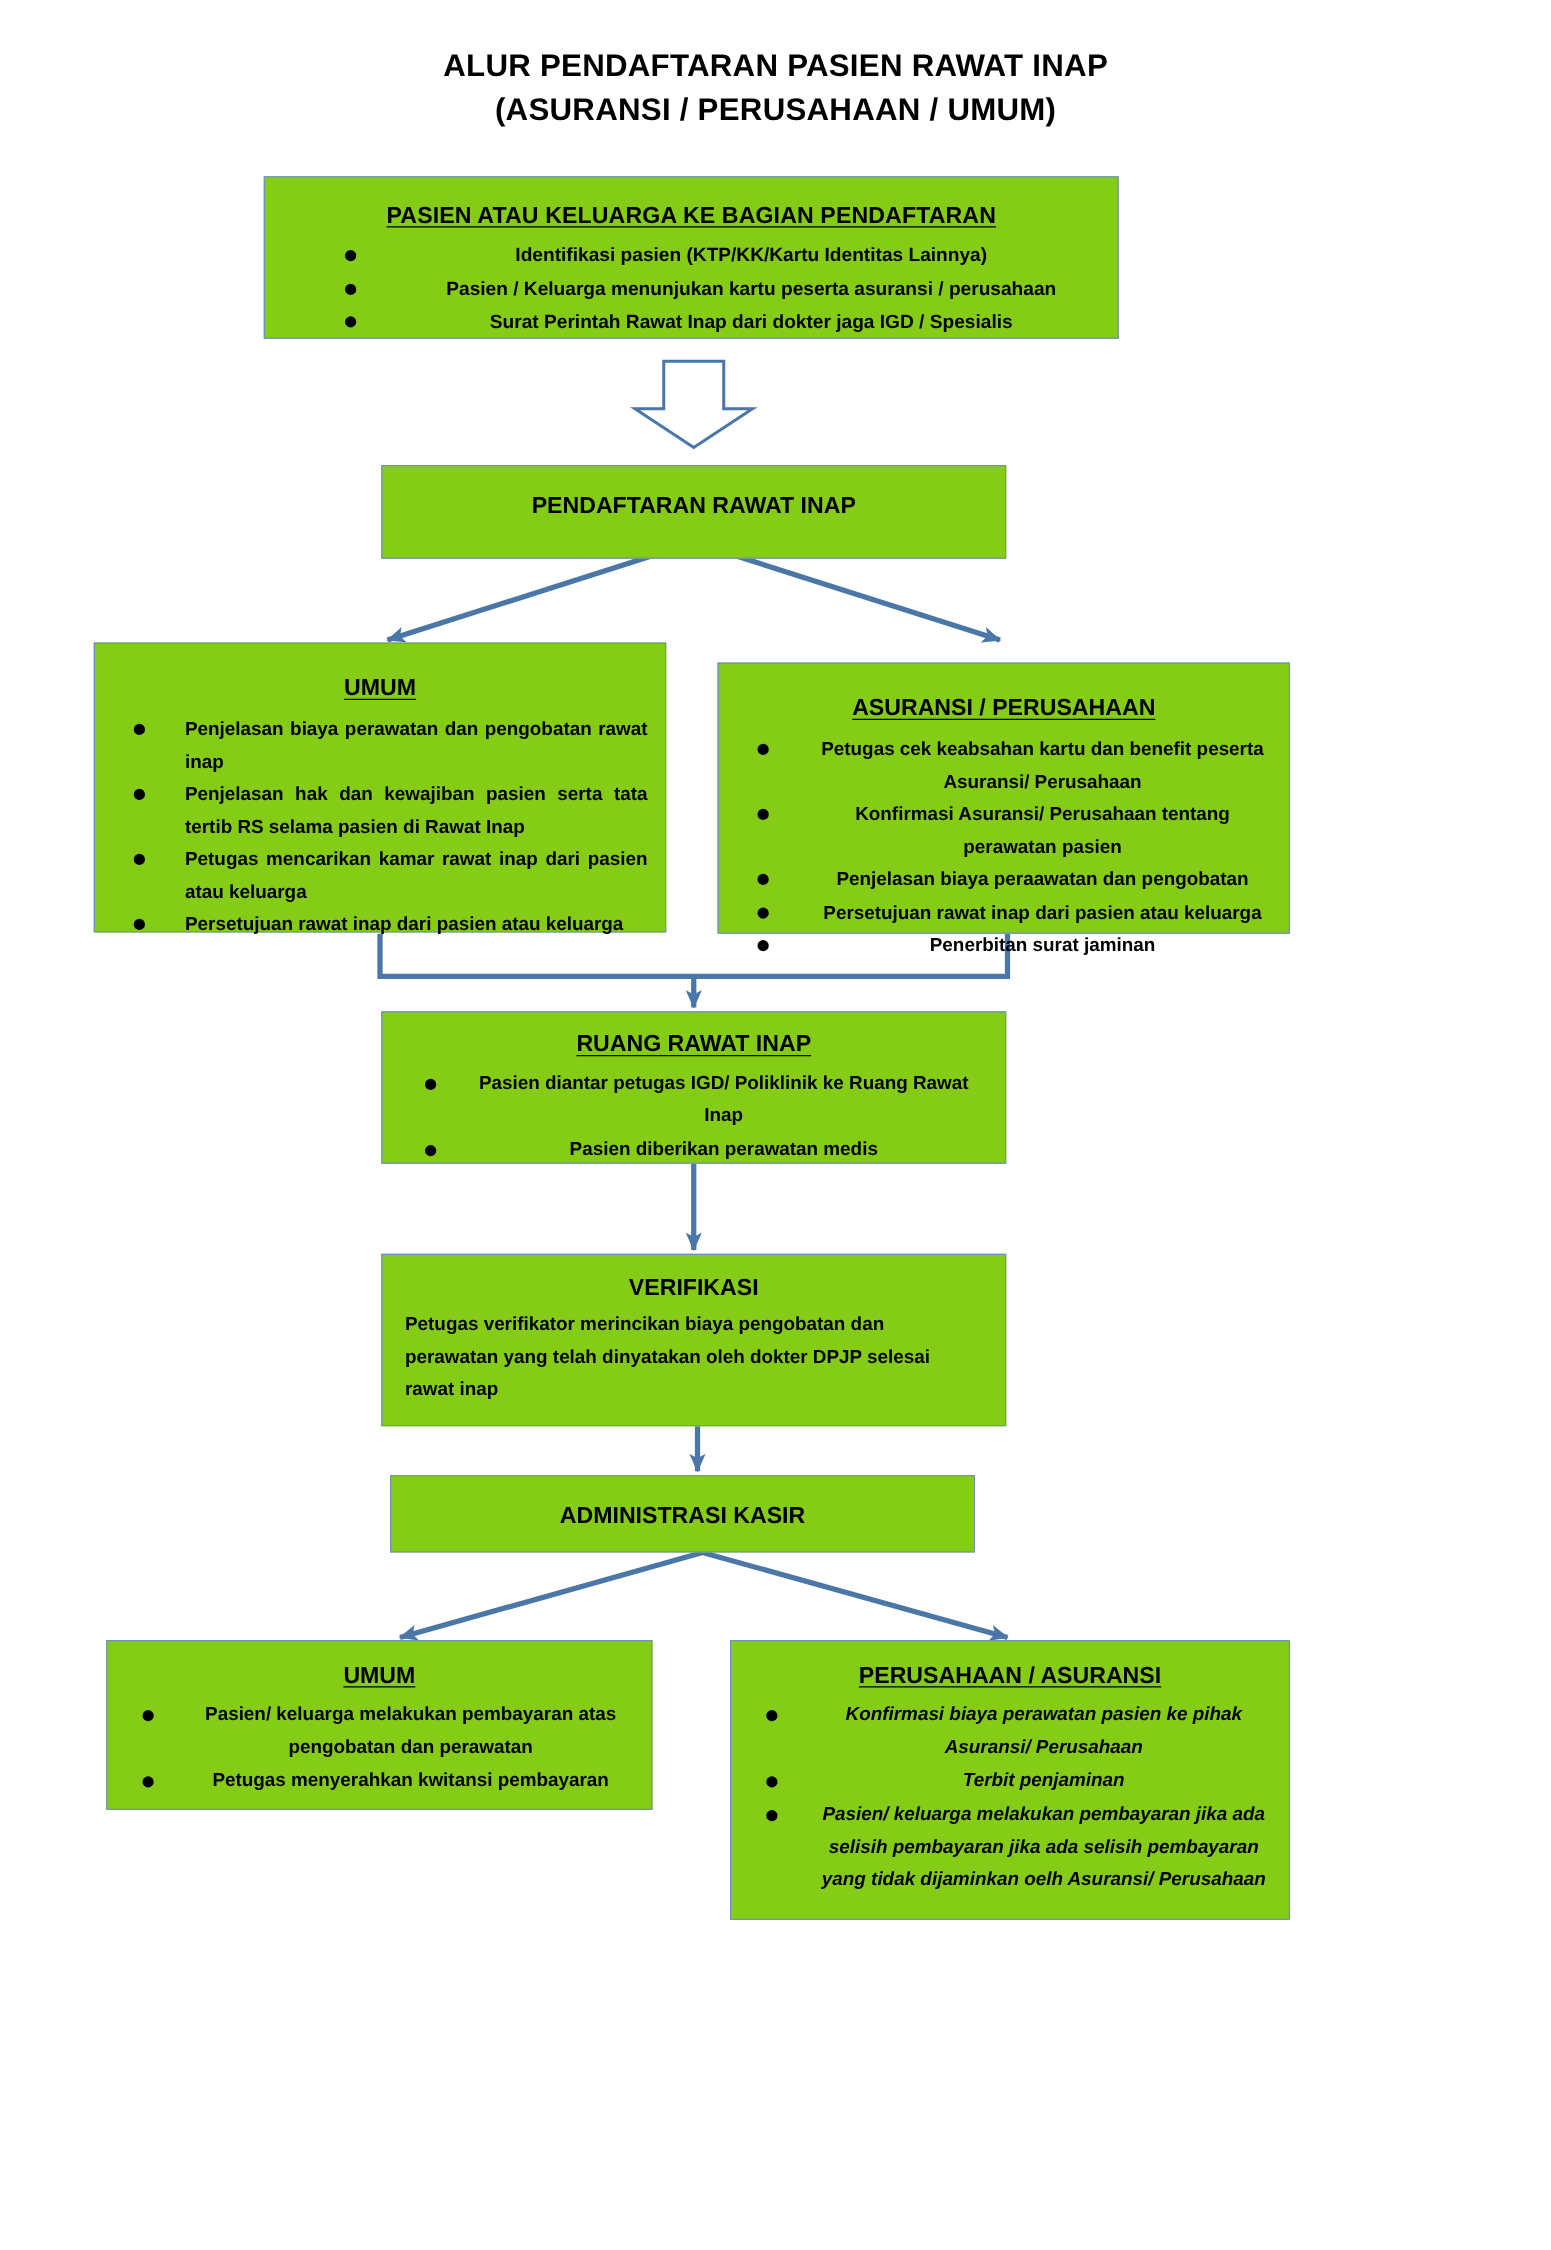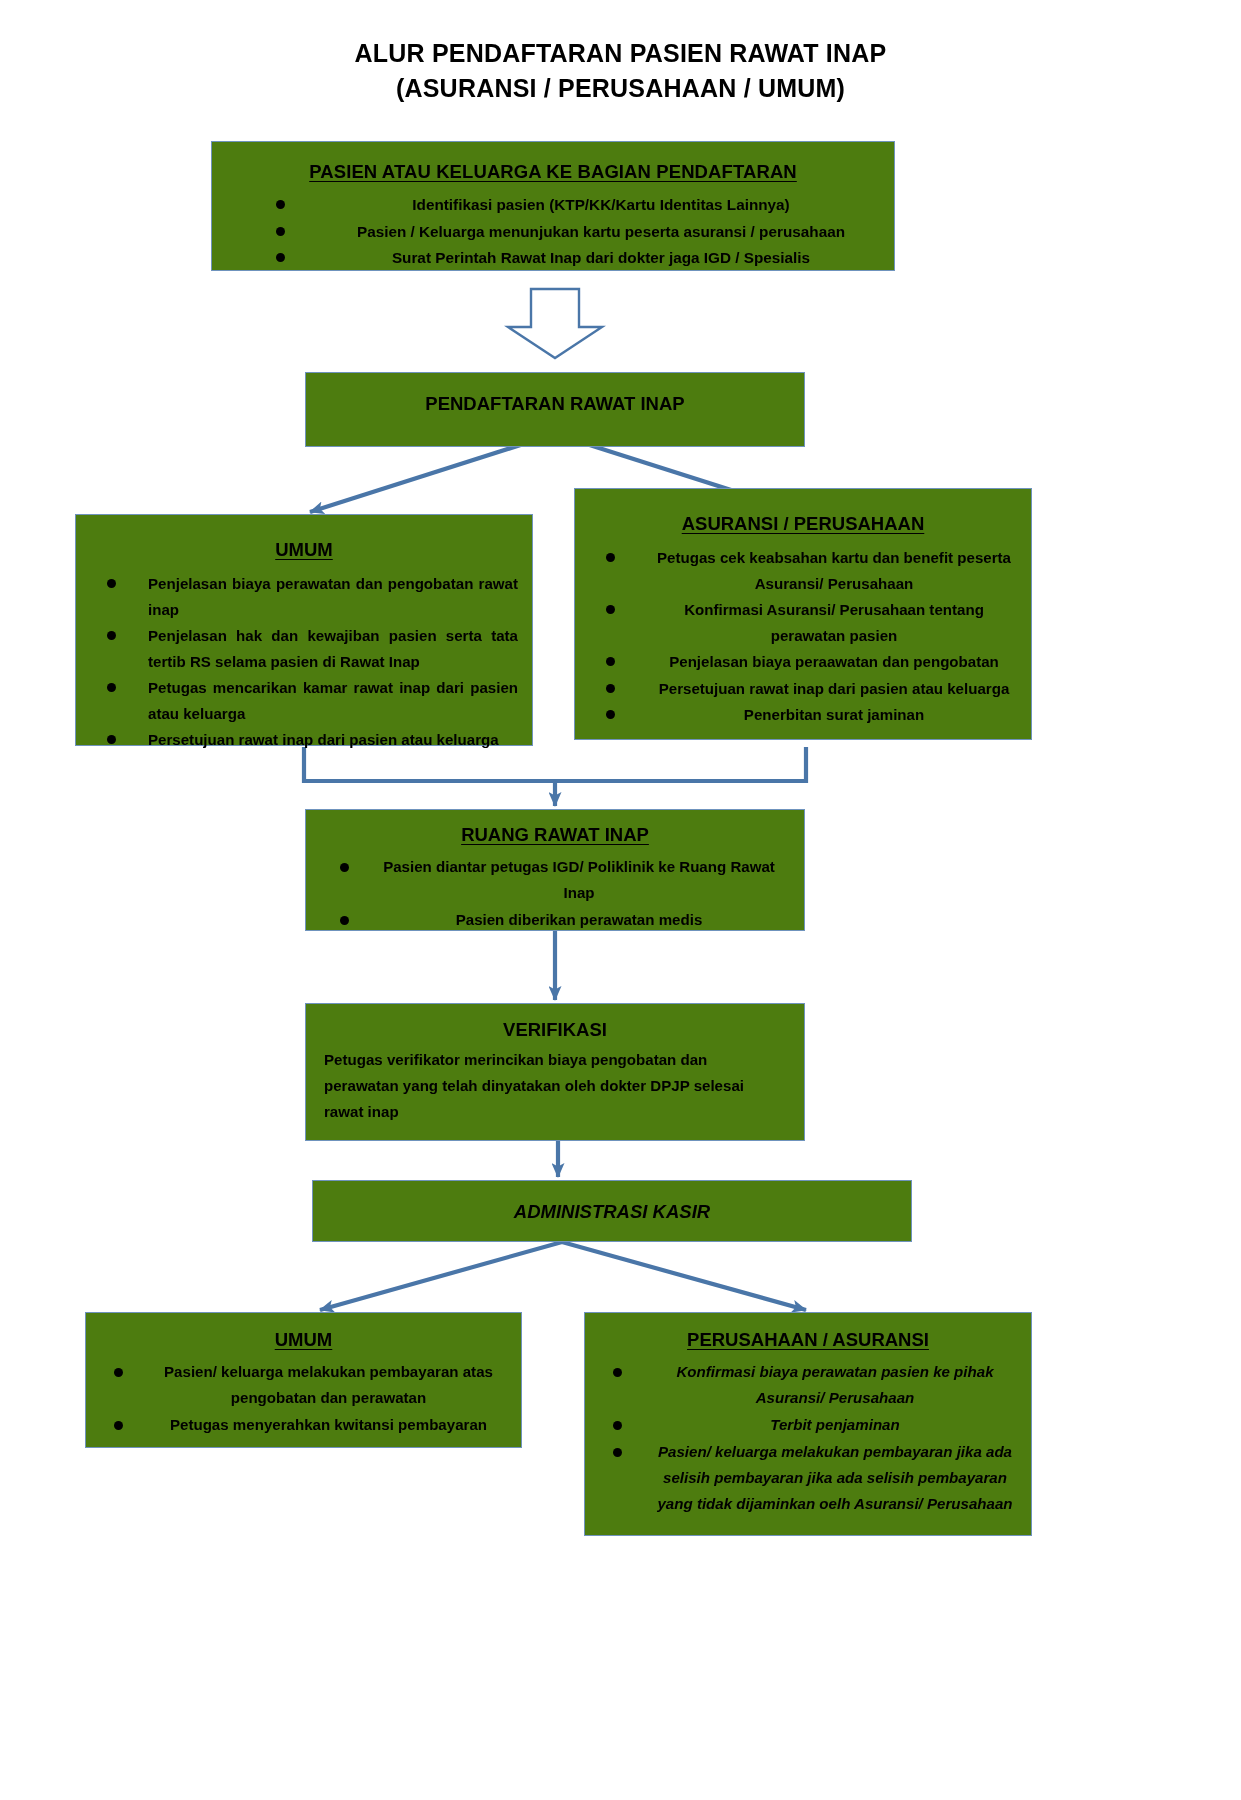--- a/index.html
+++ b/index.html
@@ -12,21 +12,21 @@
   .canvas{position:absolute;inset:0;padding-left:48px;}
 
   
   #wires{position:absolute;left:0;top:0;width:1241px;height:1800px;pointer-events:none;}
 
   
   .box{
     position:absolute;
     box-sizing:border-box;
     border:1.6px solid #6f93bd;
-    background:#4d7c0f;
+    background:#84cc16;
   }
   .box .hd{
     text-align:center;
     font-weight:bold;
     text-decoration:underline;
     text-underline-offset:3px;
   }
   .box .hd.plain{text-decoration:none;}
   ul.bl{
     list-style:none;
@@ -57,21 +57,21 @@
   #box-pri .hd{font-size:18.5px;line-height:62px;text-decoration:none;}
 
   
   #box-umum{left:75px;top:514px;width:458px;height:232px;}
   #box-umum .hd{font-size:18.5px;margin-top:24px;}
   #box-umum ul.bl{margin-top:10px;padding-left:18px;padding-right:14px;}
   #box-umum ul.bl li{font-size:15.1px;line-height:25.5px;padding-left:54px;text-align:justify;}
   #box-umum ul.bl li::before{left:13px;top:8px;}
 
   
-  #box-asuransi{left:574px;top:488px;width:458px;height:252px;}
+  #box-asuransi{left:574px;top:530px;width:458px;height:217px;}
   #box-asuransi .hd{font-size:18.5px;margin-top:24px;}
   #box-asuransi ul.bl{margin-top:10px;padding-left:18px;padding-right:10px;}
   #box-asuransi ul.bl li{font-size:15.1px;line-height:25.5px;padding-left:54px;}
   #box-asuransi ul.bl li::before{left:13px;top:8px;}
 
   
   #box-ruang{left:305px;top:809px;width:500px;height:122px;}
   #box-ruang .hd{font-size:18.5px;margin-top:14px;}
   #box-ruang ul.bl{margin-top:8px;padding-left:16px;padding-right:26px;}
   #box-ruang ul.bl li{font-size:15.1px;line-height:26px;padding-left:58px;}
@@ -79,21 +79,21 @@
 
   
   #box-verifikasi{left:305px;top:1003px;width:500px;height:138px;}
   #box-verifikasi .hd{font-size:18.5px;margin-top:15px;text-decoration:none;}
   #box-verifikasi .para{
     font-size:15.1px;line-height:26px;font-weight:bold;
     margin:6px 0 0 0;padding:0 22px 0 18px;
   }
 
   
-  #box-kasir{left:312px;top:1180px;width:600px;height:62px;font-style:italic;}
+  #box-kasir{left:312px;top:1180px;width:468px;height:62px;}
   #box-kasir .hd{font-size:18.5px;line-height:62px;text-decoration:none;}
 
   
   #box-umum2{left:85px;top:1312px;width:437px;height:136px;}
   #box-umum2 .hd{font-size:18.5px;margin-top:16px;}
   #box-umum2 ul.bl{margin-top:8px;padding-left:14px;padding-right:14px;}
   #box-umum2 ul.bl li{font-size:15.1px;line-height:26px;padding-left:50px;}
   #box-umum2 ul.bl li::before{left:14px;top:9px;}
 
   

